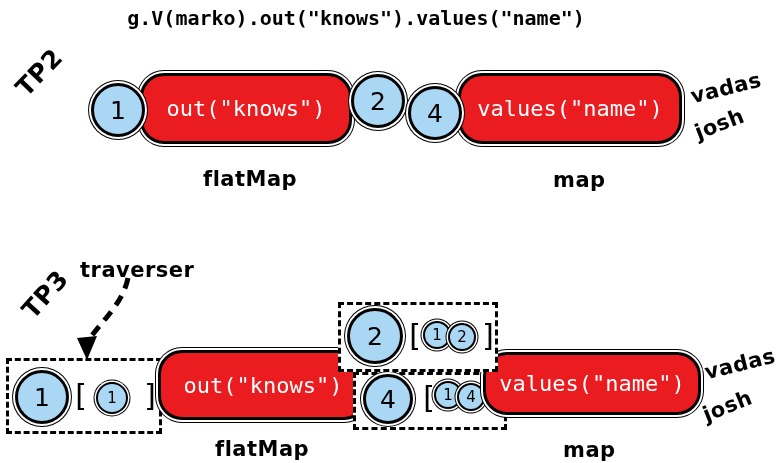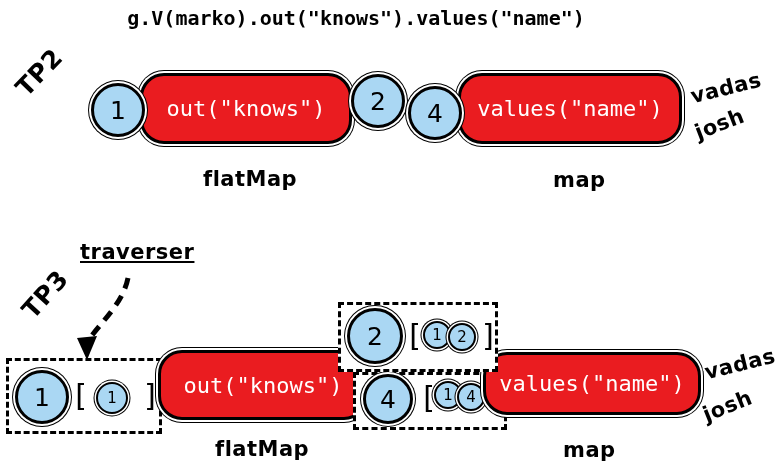--- a/index.html
+++ b/index.html
@@ -74,21 +74,21 @@
   </div>
 
   <div class="comic" style="left:690px;top:76px;transform:rotate(-14deg);">vadas</div>
   <div class="comic" style="left:694px;top:112px;transform:rotate(-21deg);">josh</div>
 
   <div class="comic" style="left:203px;top:167px;">flatMap</div>
   <div class="comic" style="left:553px;top:168px;">map</div>
 
   <div class="comic sec-label" style="left:18px;top:280px;transform:rotate(-48deg);">TP3</div>
 
-  <div class="comic" style="left:80px;top:240px;text-decoration:underline;">traverser</div>
+  <div class="comic" style="left:80px;top:258px;">traverser</div>
 
   <svg width="100" height="105" style="position:absolute;left:55px;top:268px;z-index:2;">
     <path d="M73,10 C68,34 50,50 35,70" fill="none" stroke="#000" stroke-width="5" stroke-dasharray="11 8"></path>
     <polygon points="22,70 42,68 32,92" fill="#000"></polygon>
   </svg>
 
   <div class="dashedbox z1" style="left:6px;top:358px;width:156px;height:76px;">
     <div class="circle" style="left:6px;top:9px;width:54px;height:54px;">
       <span>1</span>
     </div>

